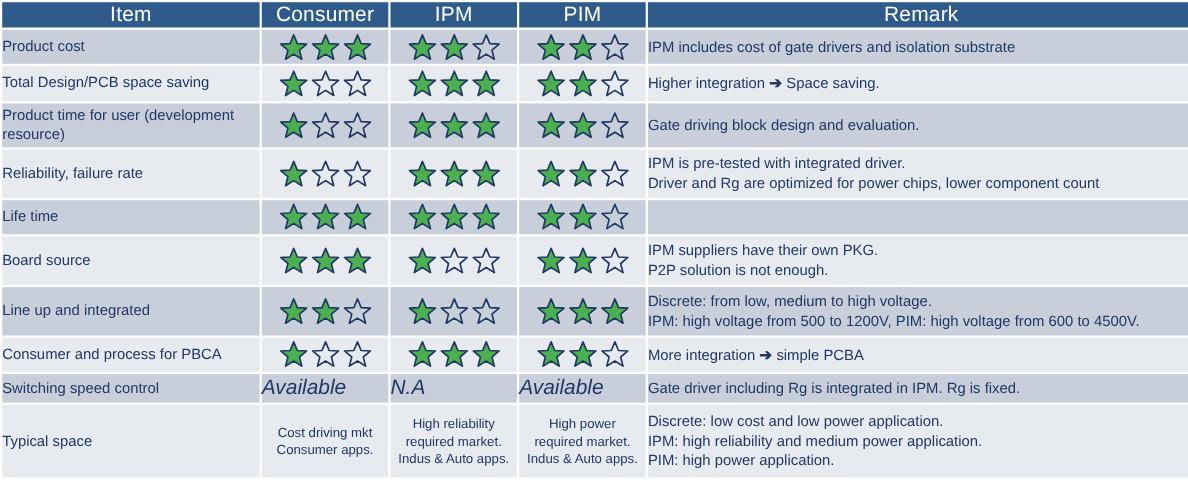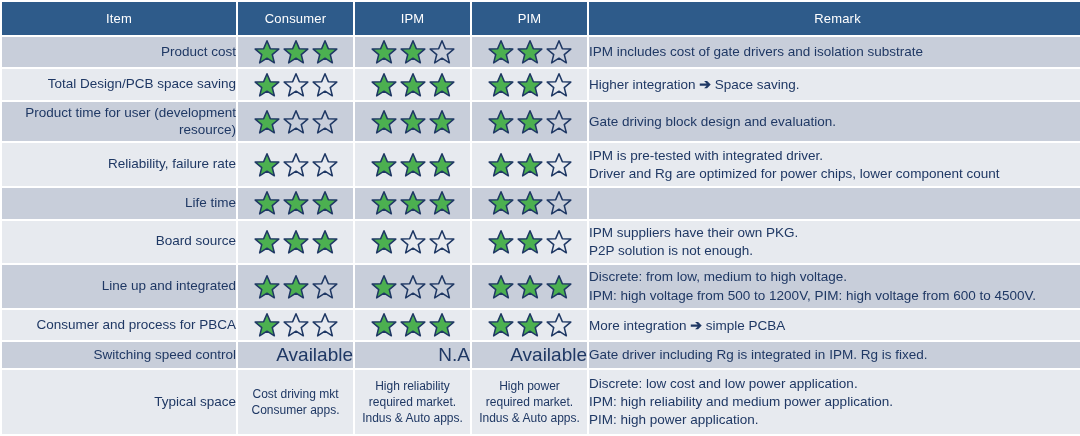--- a/index.html
+++ b/index.html
@@ -27,24 +27,24 @@
   #comparison-table td {
     padding: 0;
     margin: 0;
     vertical-align: middle;
   }
 
   
   thead th {
     background: #2E5B8A;
     color: #ffffff;
-    font-size: 13px;
+    font-size: 19px;
     font-weight: normal;
     text-align: center;
-    height: 33px;
+    height: 23px;
     letter-spacing: .2px;
   }
   thead th.item-head { text-align: center; }
 
   
   col.c-item   { width: 234px; }
   col.c-disc   { width: 115px; }
   col.c-ipm    { width: 115px; }
   col.c-pim    { width: 115px; }
   col.c-remark { width: 497px; }
@@ -52,21 +52,21 @@
   
   tbody tr.band-dark  td { background: #C8CEDA; }
   tbody tr.band-light td { background: #E7EAEF; }
 
   
   td.item-cell {
     color: #1F3864;
     font-size: 13.5px;
     padding: 2px 0 2px 10px;
     line-height: 1.25;
-    text-align: right;
+    text-align: left;
   }
 
   
   td.remark-cell {
     color: #1F3864;
     font-size: 13.5px;
     padding: 2px 6px 2px 10px;
     line-height: 1.35;
     text-align: left;
   }
@@ -82,24 +82,25 @@
   .stars-wrap {
     display: flex;
     justify-content: center;
     align-items: center;
     gap: 3px;
   }
   .star-svg { display: block; }
 
   
   td.value-cell {
-    text-align: right;
+    text-align: left;
     color: #1F3864;
     font-size: 19px;
     line-height: 1.15;
+    font-style: italic;
   }
 
   
   td.market-cell {
     text-align: center;
     color: #1F3864;
     font-size: 12px;
     line-height: 1.35;
     padding: 2px 3px;
   }

